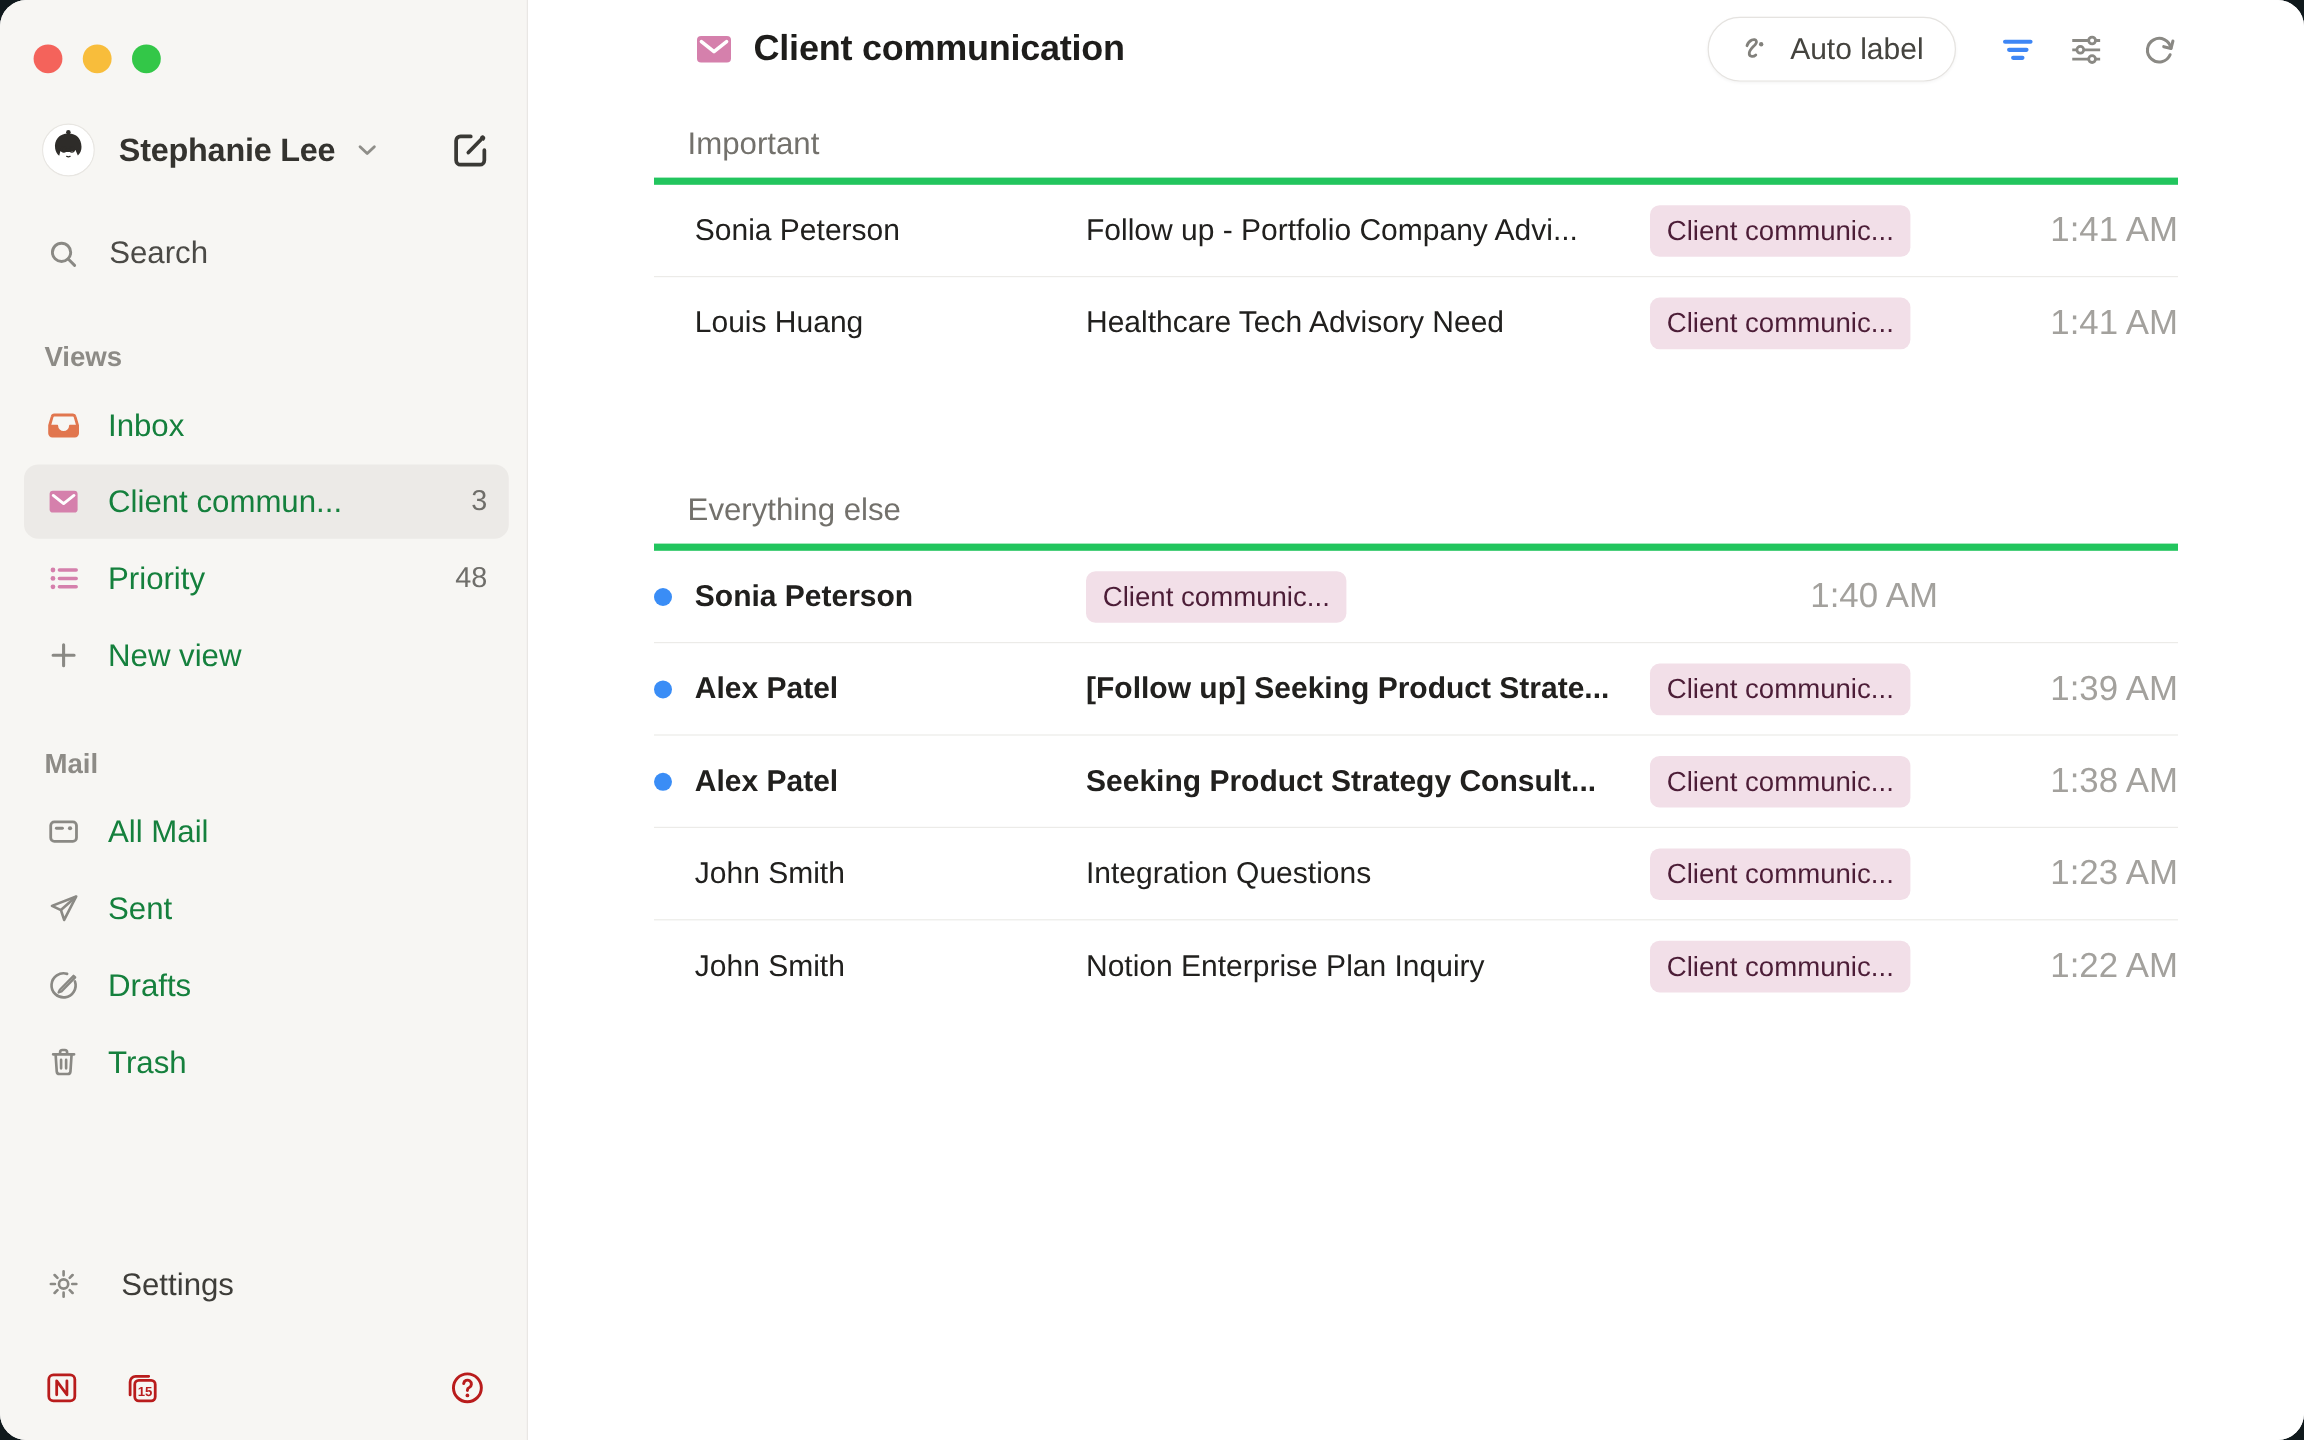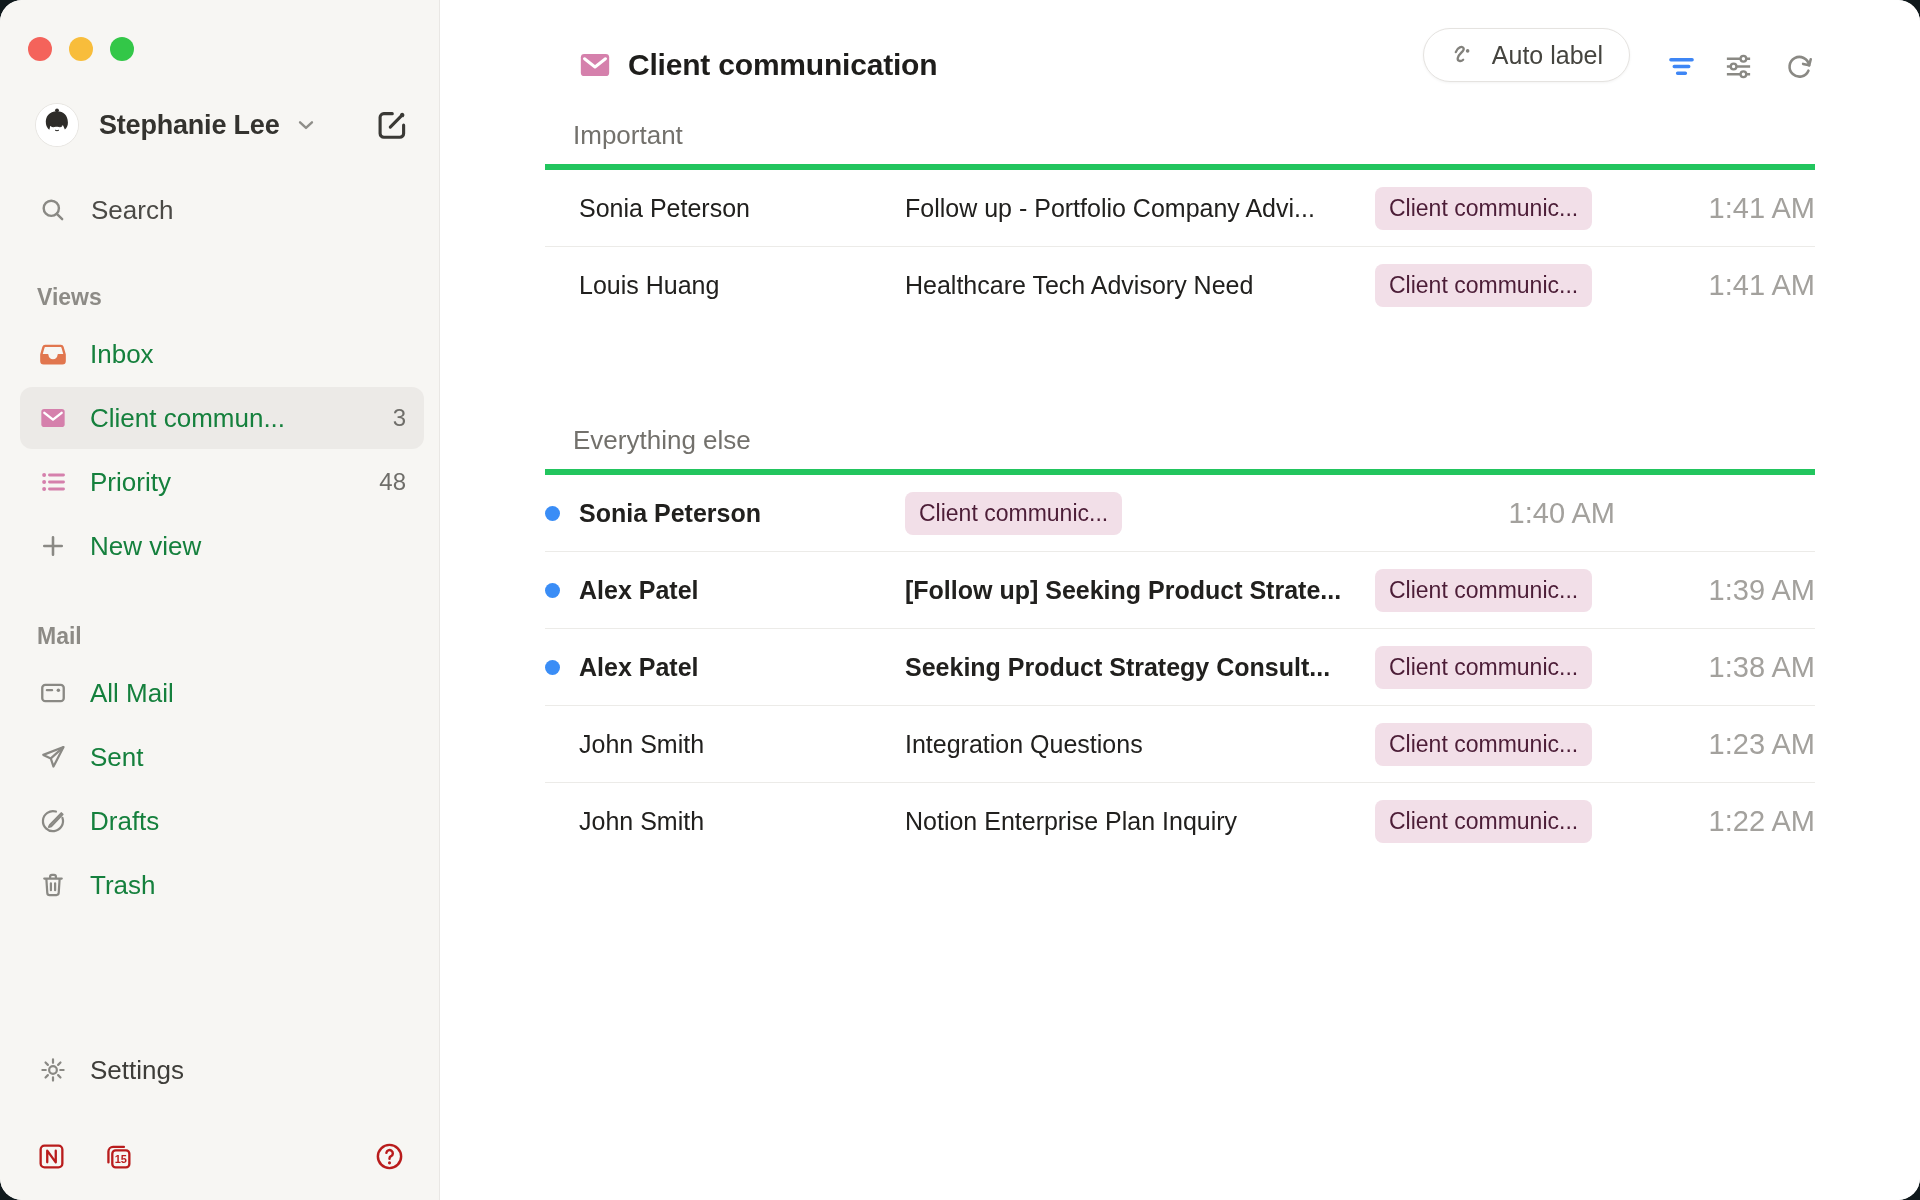--- a/index.html
+++ b/index.html
@@ -25,49 +25,49 @@
   .tl{width:24px;height:24px;border-radius:50%;display:inline-block;}
   .profile{display:flex;align-items:center;margin:42px 30px 0 35px;}
   .avatar{width:42px;height:42px;border-radius:50%;overflow:hidden;border:1px solid #e8e6e2;background:#fff;flex:none;}
   .avatar svg{width:100%;height:100%;display:block;}
   .profile-name{margin-left:20px;font-size:27px;font-weight:700;color:#34332f;letter-spacing:-0.2px;}
   .profile-chevron{width:26px;height:26px;margin-left:14px;color:#8f8e89;}
   .compose-btn{margin-left:auto;width:34px;height:34px;color:#3a3935;cursor:pointer;}
   .icon{display:inline-flex;flex:none;}
   .icon svg{width:100%;height:100%;display:block;}
   .search-row{
-    display:flex;align-items:flex-start;gap:24px;
+    display:flex;align-items:flex-end;gap:24px;
     margin:36px 15px 0 20px;padding:12px 18px;border-radius:12px;cursor:pointer;
   }
   .search-row .icon{width:29px;height:29px;color:#8a8984;}
   .search-label{font-size:26px;color:#4b4a46;}
   .nav-label{margin:46px 0 12px 37px;font-size:23px;font-weight:600;color:#8d8b86;}
   .nav-item{
     display:flex;align-items:center;gap:23px;
     height:62px;margin:0 15px 2px 20px;padding:0 18px 0 19px;
     border-radius:12px;cursor:pointer;
   }
   .nav-item.selected{background:#eceae7;}
   .nav-item .icon{width:28px;height:28px;}
   .nav-item .nav-text{font-size:26px;color:#15803d;white-space:nowrap;}
   .nav-item .count{margin-left:auto;font-size:24px;color:#6f6e6a;}
   .sidebar-bottom{margin-top:auto;}
   .settings-row{
-    display:flex;align-items:center;gap:23px;
+    display:flex;align-items:center;gap:34px;
     height:62px;margin:0 15px 0 20px;padding:0 19px;border-radius:12px;cursor:pointer;
   }
   .settings-row .icon{width:28px;height:28px;color:#8a8984;}
   .settings-row .nav-text{font-size:26px;color:#3e3d39;}
   .sidebar-footer{display:flex;align-items:center;padding:40px 34px 28px 36px;}
   .sidebar-footer .icon{width:31px;height:31px;color:#b91c1c;cursor:pointer;}
   .footer-calendar{margin-left:36px;}
   .footer-help{margin-left:auto;}
   
   .main{flex:1;display:flex;flex-direction:column;box-sizing:border-box;padding:0 105px;background:#fff;}
-  .main-header{display:flex;align-items:flex-end;margin-top:32px;height:50px;padding-left:33px;}
+  .main-header{display:flex;align-items:center;margin-top:16px;height:50px;padding-left:33px;}
   .header-mail-icon{width:34px;height:34px;color:#d580ac;}
   .header-title{margin-left:16px;font-size:30px;font-weight:600;color:#1e1d1b;letter-spacing:-0.2px;}
   .autolabel-btn{
     margin-left:auto;display:flex;align-items:center;gap:13px;
     height:52px;padding:0 26px;border:1px solid #e5e3e0;border-radius:27px;
     background:#fff;box-shadow:0 1px 3px rgba(0,0,0,0.05);cursor:pointer;
   }
   .autolabel-btn .icon{width:29px;height:29px;color:#82817c;}
   .autolabel-label{font-size:25px;color:#45443f;}
   .tool-icon{width:31px;height:31px;cursor:pointer;}

